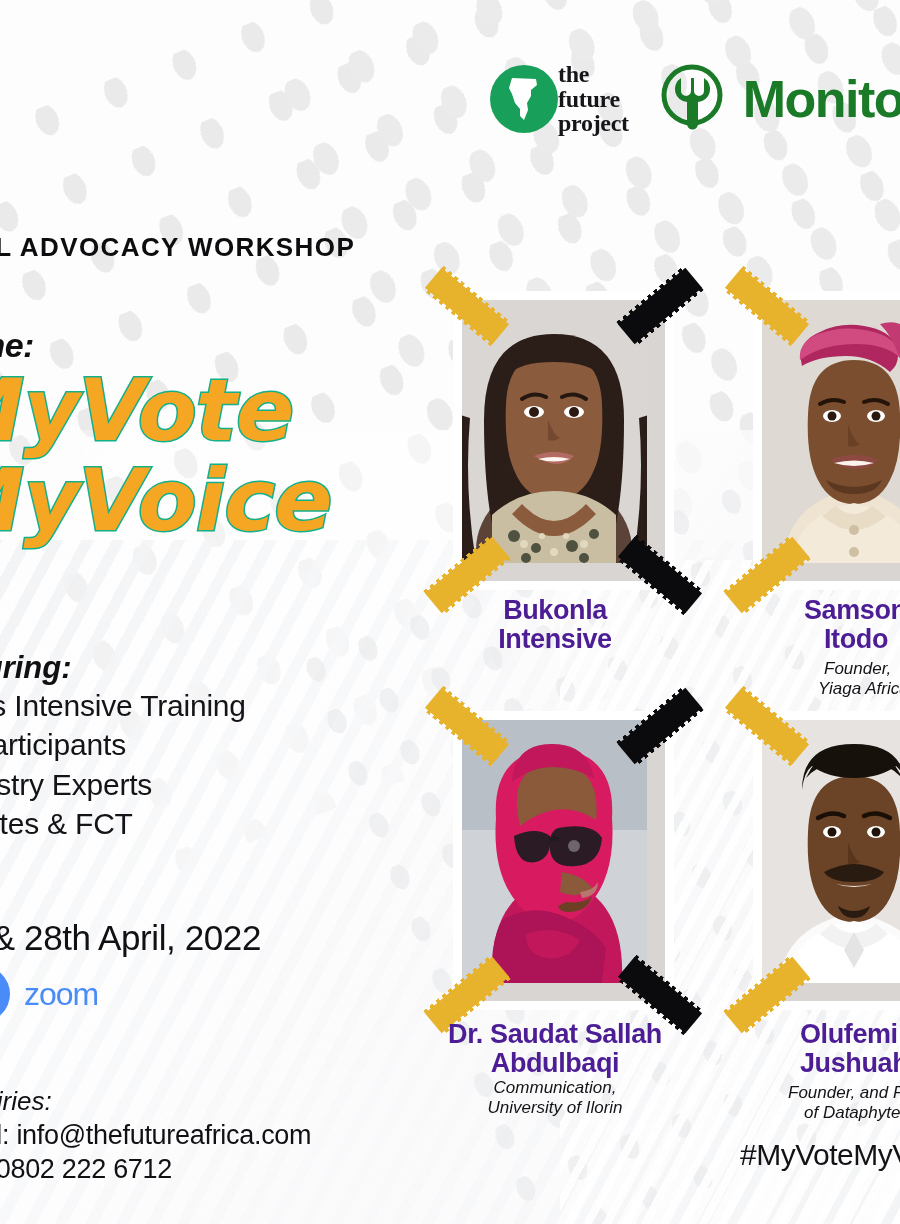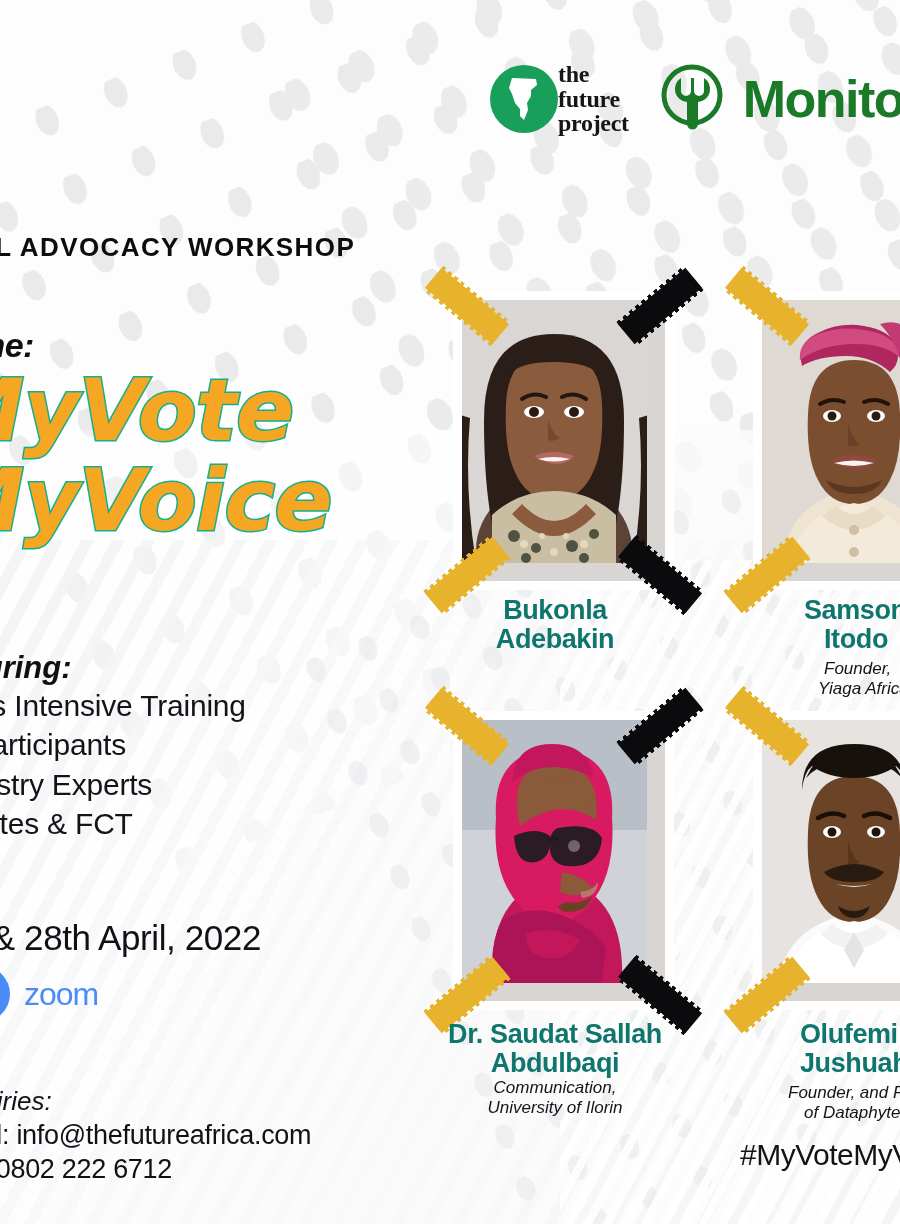--- a/index.html
+++ b/index.html
@@ -145,21 +145,21 @@
   }
   .tape::before{top:-3px;
     -webkit-mask-image:repeating-linear-gradient(90deg,#000 0 4px,transparent 4px 8px);
     mask-image:repeating-linear-gradient(90deg,#000 0 4px,transparent 4px 8px);}
   .tape::after{bottom:-3px;
     -webkit-mask-image:repeating-linear-gradient(90deg,transparent 0 4px,#000 4px 8px);
     mask-image:repeating-linear-gradient(90deg,transparent 0 4px,#000 4px 8px);}
 
   .cap{position:absolute;text-align:center;}
   .cap .nm{
-    color:#0f766e;font-weight:700;font-size:27px;line-height:1.07;letter-spacing:-.4px;
+    color:#4c1d95;font-weight:700;font-size:27px;line-height:1.07;letter-spacing:-.4px;
     white-space:nowrap;
   }
   .cap .rl{
     color:#141418;font-size:17px;font-style:italic;line-height:1.2;margin-top:5px;white-space:nowrap;
   }
   .hashtag{
     position:absolute;left:740px;top:1138px;font-size:30px;color:#131317;white-space:nowrap;letter-spacing:-.5px;
   }
 </style>
 </head>
@@ -274,21 +274,21 @@
         </svg>
       </div>
       <div class="tape yellow tl"></div>
       <div class="tape black  tr"></div>
       <div class="tape yellow bl"></div>
       <div class="tape black  br"></div>
     </div>
   </div>
   <div class="cap" style="left:435px;top:596px;width:240px;">
     <div class="nm">Bukonla</div>
-    <div class="nm">Adebakin</div>
+    <div class="nm">Intensive</div>
   </div>
 
   <div class="frame" style="left:753px;top:291px;">
     <div class="photo-wrap" style="width:203px;height:281px;">
       <div class="photo">
         <svg viewBox="0 0 185 263" width="185" height="263">
           <rect width="185" height="263" fill="#ded9d3"></rect>
           <path d="M20 263 q6 -62 72 -74 q66 12 72 74Z" fill="#efe4d2"></path>
           <path d="M92 60 q44 0 46 54 q2 44 -10 66 q-12 24 -36 24 q-24 0 -36 -24 q-12 -22 -10 -66 q2 -54 46 -54Z" fill="#7a4e2f"></path>
           <path d="M40 66 q-6 -24 18 -34 q20 -10 44 -6 q26 4 32 20 q6 16 -6 26 q-18 -16 -44 -16 q-28 0 -44 10Z" fill="#b0275f"></path>

